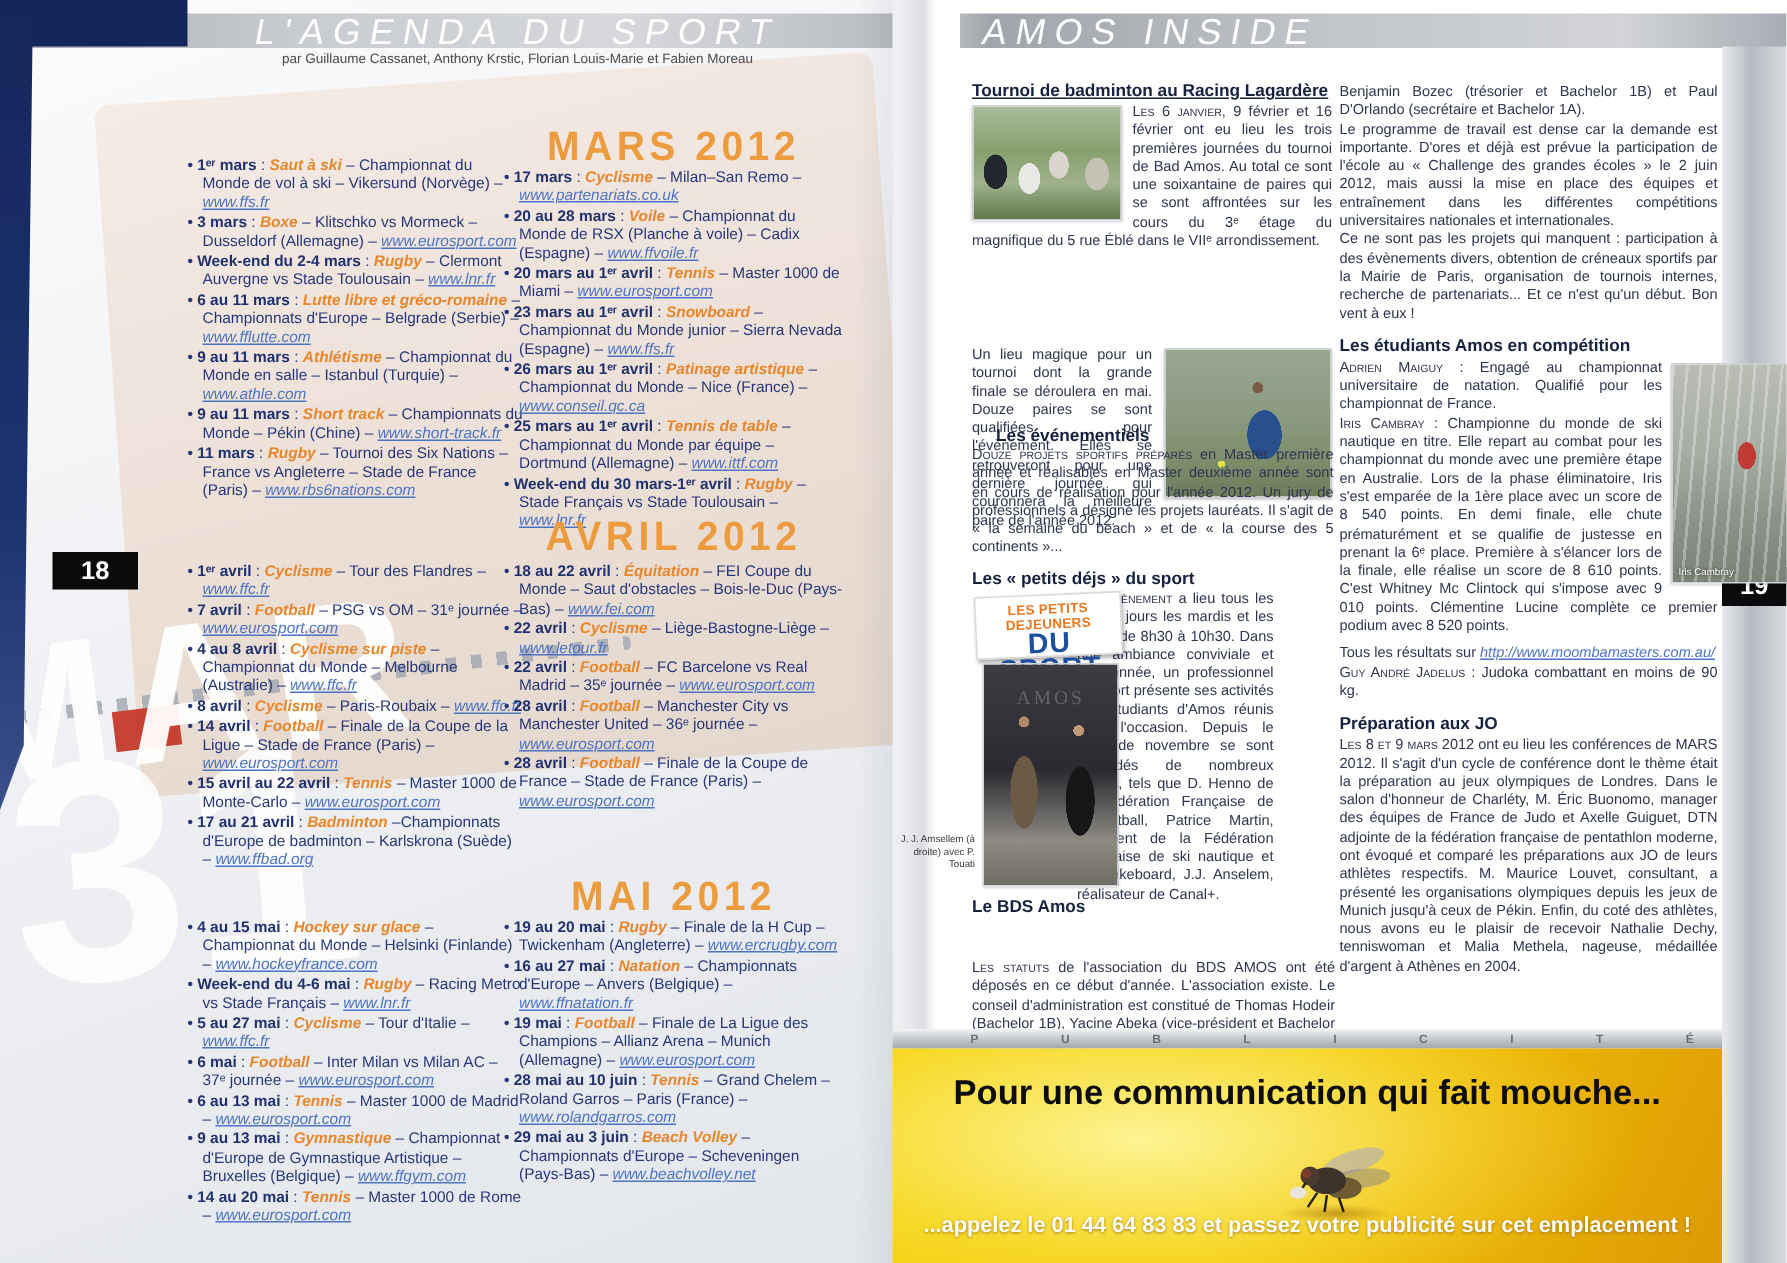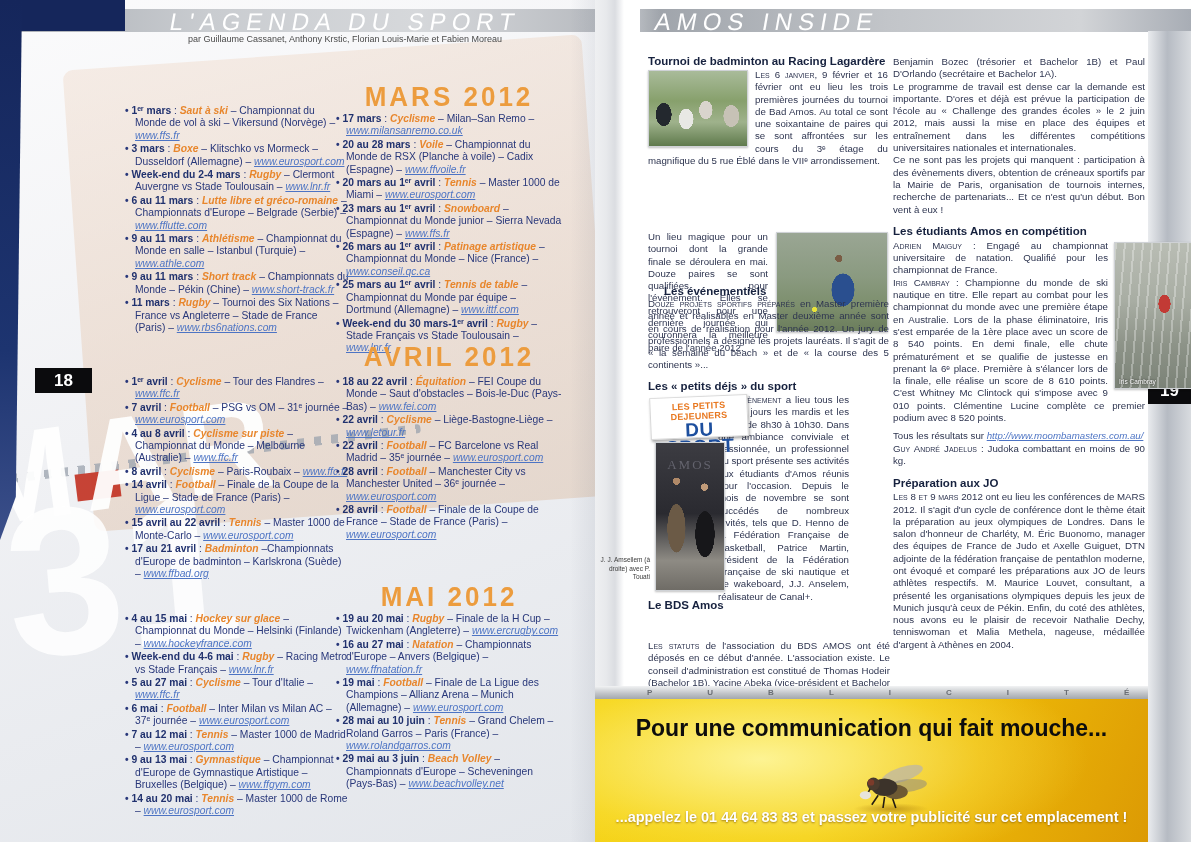--- a/index.html
+++ b/index.html
@@ -69,21 +69,21 @@
       radial-gradient(ellipse 12px 17px at 38% 64%, #e8e8e4 0 60%, transparent 61%),
       radial-gradient(ellipse 11px 15px at 58% 52%, #d9d4cd 0 60%, transparent 61%),
       radial-gradient(ellipse 13px 18px at 84% 60%, #c7c2b6 0 60%, transparent 61%),
       linear-gradient(180deg,#a9bb9a 0%,#87a06c 40%,#9fb28c 68%,#5f7a4c 100%); }
   .photo-player { float:right; width:112px; height:100px; margin:1px 0 2px 8px;
     background:
       radial-gradient(circle 6px at 56% 26%, #7a5c44 0 60%, transparent 61%),
       radial-gradient(ellipse 19px 27px at 60% 58%, #2a4f8f 0 60%, transparent 61%),
       radial-gradient(circle 4px at 34% 78%, #e8e23a 0 60%, transparent 61%),
       linear-gradient(180deg,#9aa694 0%,#8a9a80 45%,#7c8e6c 75%,#6b7d5c 100%); }
-  .photo-handshake { position:absolute; left:7px; top:48px; width:70px; height:149px;
+  .photo-handshake { position:absolute; left:7px; top:48px; width:91px; height:149px;
     background:
       radial-gradient(ellipse 15px 40px at 30% 58%, #6b5a46 0 60%, transparent 61%),
       radial-gradient(ellipse 16px 38px at 72% 62%, #17171a 0 60%, transparent 61%),
       radial-gradient(circle 6px at 30% 26%, #b08968 0 60%, transparent 61%),
       radial-gradient(circle 6px at 71% 30%, #c09a78 0 60%, transparent 61%),
       linear-gradient(180deg,#3c3c42 0%,#2a2a30 48%,#8e8b84 80%,#6f6c66 100%); }
   .amos-wall { position:absolute; left:0; top:14px; width:100%; text-align:center;
     font-family:"Liberation Serif",serif; font-size:13px; letter-spacing:2px; color:#63636d; }
   .photo-iris { float:right; width:92px; height:147px; margin:2px -61px 3px 6px; position:relative;
     background:
@@ -154,21 +154,21 @@
     <li class="entry"><span class="e-date">6 au 11 mars</span><span> : </span><span class="e-sport">Lutte libre et gréco-romaine</span><span class="e-text"> – Championnats d'Europe – Belgrade (Serbie) – </span><a class="link">www.fflutte.com</a></li>
 
     <li class="entry"><span class="e-date">9 au 11 mars</span><span> : </span><span class="e-sport">Athlétisme</span><span class="e-text"> – Championnat du Monde en salle – Istanbul (Turquie) – </span><a class="link">www.athle.com</a></li>
 
     <li class="entry"><span class="e-date">9 au 11 mars</span><span> : </span><span class="e-sport">Short track</span><span class="e-text"> – Championnats du Monde – Pékin (Chine) – </span><a class="link">www.short-track.fr</a></li>
 
     <li class="entry"><span class="e-date">11 mars</span><span> : </span><span class="e-sport">Rugby</span><span class="e-text"> – Tournoi des Six Nations – France vs Angleterre – Stade de France (Paris) – </span><a class="link">www.rbs6nations.com</a></li>
   </ul>
 <ul class="entries col-b" style="top:113px;">
 
-    <li class="entry"><span class="e-date">17 mars</span><span> : </span><span class="e-sport">Cyclisme</span><span class="e-text"> – Milan–San Remo – </span><a class="link">www.milansanremo.co.uk</a></li>
+    <li class="entry"><span class="e-date">17 mars</span><span> : </span><span class="e-sport">Cyclisme</span><span class="e-text"> – Milan–San Remo – </span><a class="link">www.partenariats.co.uk</a></li>
 
     <li class="entry"><span class="e-date">20 au 28 mars</span><span> : </span><span class="e-sport">Voile</span><span class="e-text"> – Championnat du Monde de RSX (Planche à voile) – Cadix (Espagne) – </span><a class="link">www.ffvoile.fr</a></li>
 
     <li class="entry"><span class="e-date">20 mars au 1ᵉʳ avril</span><span> : </span><span class="e-sport">Tennis</span><span class="e-text"> – Master 1000 de Miami – </span><a class="link">www.eurosport.com</a></li>
 
     <li class="entry"><span class="e-date">23 mars au 1ᵉʳ avril</span><span> : </span><span class="e-sport">Snowboard</span><span class="e-text"> – Championnat du Monde junior – Sierra Nevada (Espagne) – </span><a class="link">www.ffs.fr</a></li>
 
     <li class="entry"><span class="e-date">26 mars au 1ᵉʳ avril</span><span> : </span><span class="e-sport">Patinage artistique</span><span class="e-text"> – Championnat du Monde – Nice (France) – </span><a class="link">www.conseil.qc.ca</a></li>
 
     <li class="entry"><span class="e-date">25 mars au 1ᵉʳ avril</span><span> : </span><span class="e-sport">Tennis de table</span><span class="e-text"> – Championnat du Monde par équipe – Dortmund (Allemagne) – </span><a class="link">www.ittf.com</a></li>
@@ -211,40 +211,40 @@
 <ul class="entries col-a" style="top:613px;">
 
     <li class="entry"><span class="e-date">4 au 15 mai</span><span> : </span><span class="e-sport">Hockey sur glace</span><span class="e-text"> – Championnat du Monde – Helsinki (Finlande) – </span><a class="link">www.hockeyfrance.com</a></li>
 
     <li class="entry"><span class="e-date">Week-end du 4-6 mai</span><span> : </span><span class="e-sport">Rugby</span><span class="e-text"> – Racing Metro vs Stade Français – </span><a class="link">www.lnr.fr</a></li>
 
     <li class="entry"><span class="e-date">5 au 27 mai</span><span> : </span><span class="e-sport">Cyclisme</span><span class="e-text"> – Tour d'Italie – </span><a class="link">www.ffc.fr</a></li>
 
     <li class="entry"><span class="e-date">6 mai</span><span> : </span><span class="e-sport">Football</span><span class="e-text"> – Inter Milan vs Milan AC – 37ᵉ journée – </span><a class="link">www.eurosport.com</a></li>
 
-    <li class="entry"><span class="e-date">7 au 12 mai</span><span> : </span><span class="e-sport">Tennis</span><span class="e-text"> – Master 1000 de Madrid – </span><a class="link">www.eurosport.com</a></li>
+    <li class="entry"><span class="e-date">6 au 13 mai</span><span> : </span><span class="e-sport">Tennis</span><span class="e-text"> – Master 1000 de Madrid – </span><a class="link">www.eurosport.com</a></li>
 
     <li class="entry"><span class="e-date">9 au 13 mai</span><span> : </span><span class="e-sport">Gymnastique</span><span class="e-text"> – Championnat d'Europe de Gymnastique Artistique – Bruxelles (Belgique) – </span><a class="link">www.ffgym.com</a></li>
 
     <li class="entry"><span class="e-date">14 au 20 mai</span><span> : </span><span class="e-sport">Tennis</span><span class="e-text"> – Master 1000 de Rome – </span><a class="link">www.eurosport.com</a></li>
   </ul>
 <ul class="entries col-b" style="top:613px;">
 
     <li class="entry"><span class="e-date">19 au 20 mai</span><span> : </span><span class="e-sport">Rugby</span><span class="e-text"> – Finale de la H Cup – Twickenham (Angleterre) – </span><a class="link">www.ercrugby.com</a></li>
 
     <li class="entry"><span class="e-date">16 au 27 mai</span><span> : </span><span class="e-sport">Natation</span><span class="e-text"> – Championnats d'Europe – Anvers (Belgique) – </span><a class="link">www.ffnatation.fr</a></li>
 
     <li class="entry"><span class="e-date">19 mai</span><span> : </span><span class="e-sport">Football</span><span class="e-text"> – Finale de La Ligue des Champions – Allianz Arena – Munich (Allemagne) – </span><a class="link">www.eurosport.com</a></li>
 
     <li class="entry"><span class="e-date">28 mai au 10 juin</span><span> : </span><span class="e-sport">Tennis</span><span class="e-text"> – Grand Chelem – Roland Garros – Paris (France) – </span><a class="link">www.rolandgarros.com</a></li>
 
     <li class="entry"><span class="e-date">29 mai au 3 juin</span><span> : </span><span class="e-sport">Beach Volley</span><span class="e-text"> – Championnats d'Europe – Scheveningen (Pays-Bas) – </span><a class="link">www.beachvolley.net</a></li>
   </ul>
 
-<div class="rp-head abs" style="left:648px; top:55px; width:245px;">Tournoi de badminton au Racing Lagardère</div>
+<div class="rp-head abs" style="left:648px; top:55px; width:245px;text-decoration:underline;">Tournoi de badminton au Racing Lagardère</div>
 
 <div class="rp-body abs" style="left:648px; top:69px; width:240px;">
   <div class="photo photo-group"></div>
   <span class="sc">Les 6 janvier,</span><span> 9 février et 16 février ont eu lieu les trois premières journées du tournoi de Bad Amos. Au total ce sont une soixantaine de paires qui se sont affrontées sur les cours du 3ᵉ étage du magnifique du 5 rue Éblé dans le VIIᵉ arrondissement.</span>
 </div>
 
 <div class="rp-body abs" style="left:648px; top:231px; width:240px;">
   <div class="photo photo-player"></div>
   <span>Un lieu magique pour un tournoi dont la grande finale se déroulera en mai. Douze paires se sont qualifiées pour l'évènement. Elles se retrouveront pour une dernière journée qui couronnera la meilleure paire de l'année 2012.</span>
 </div>

